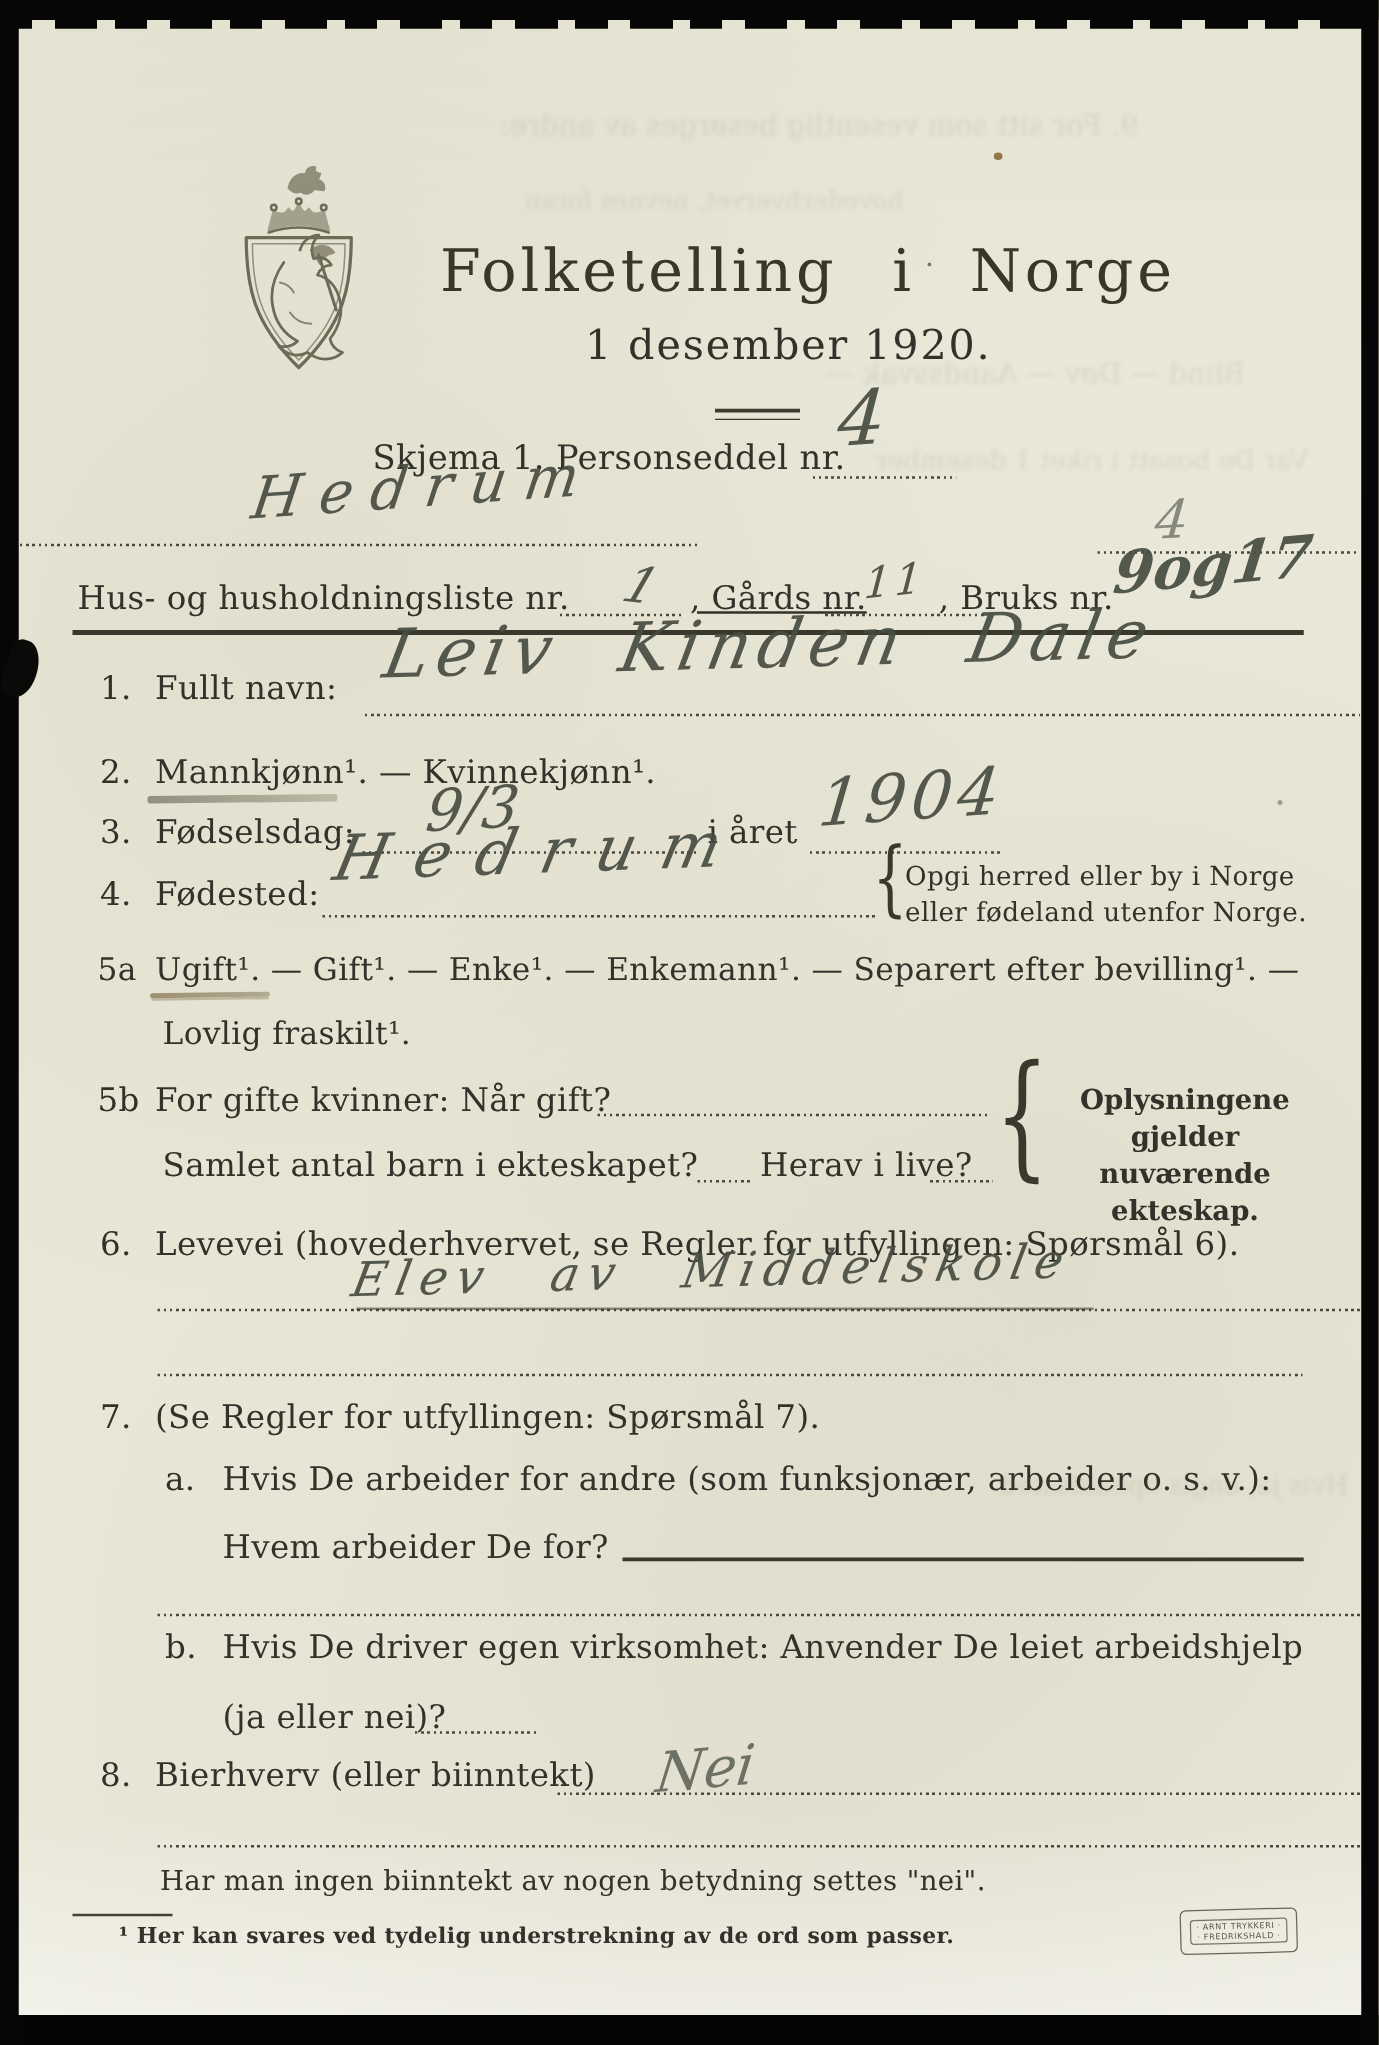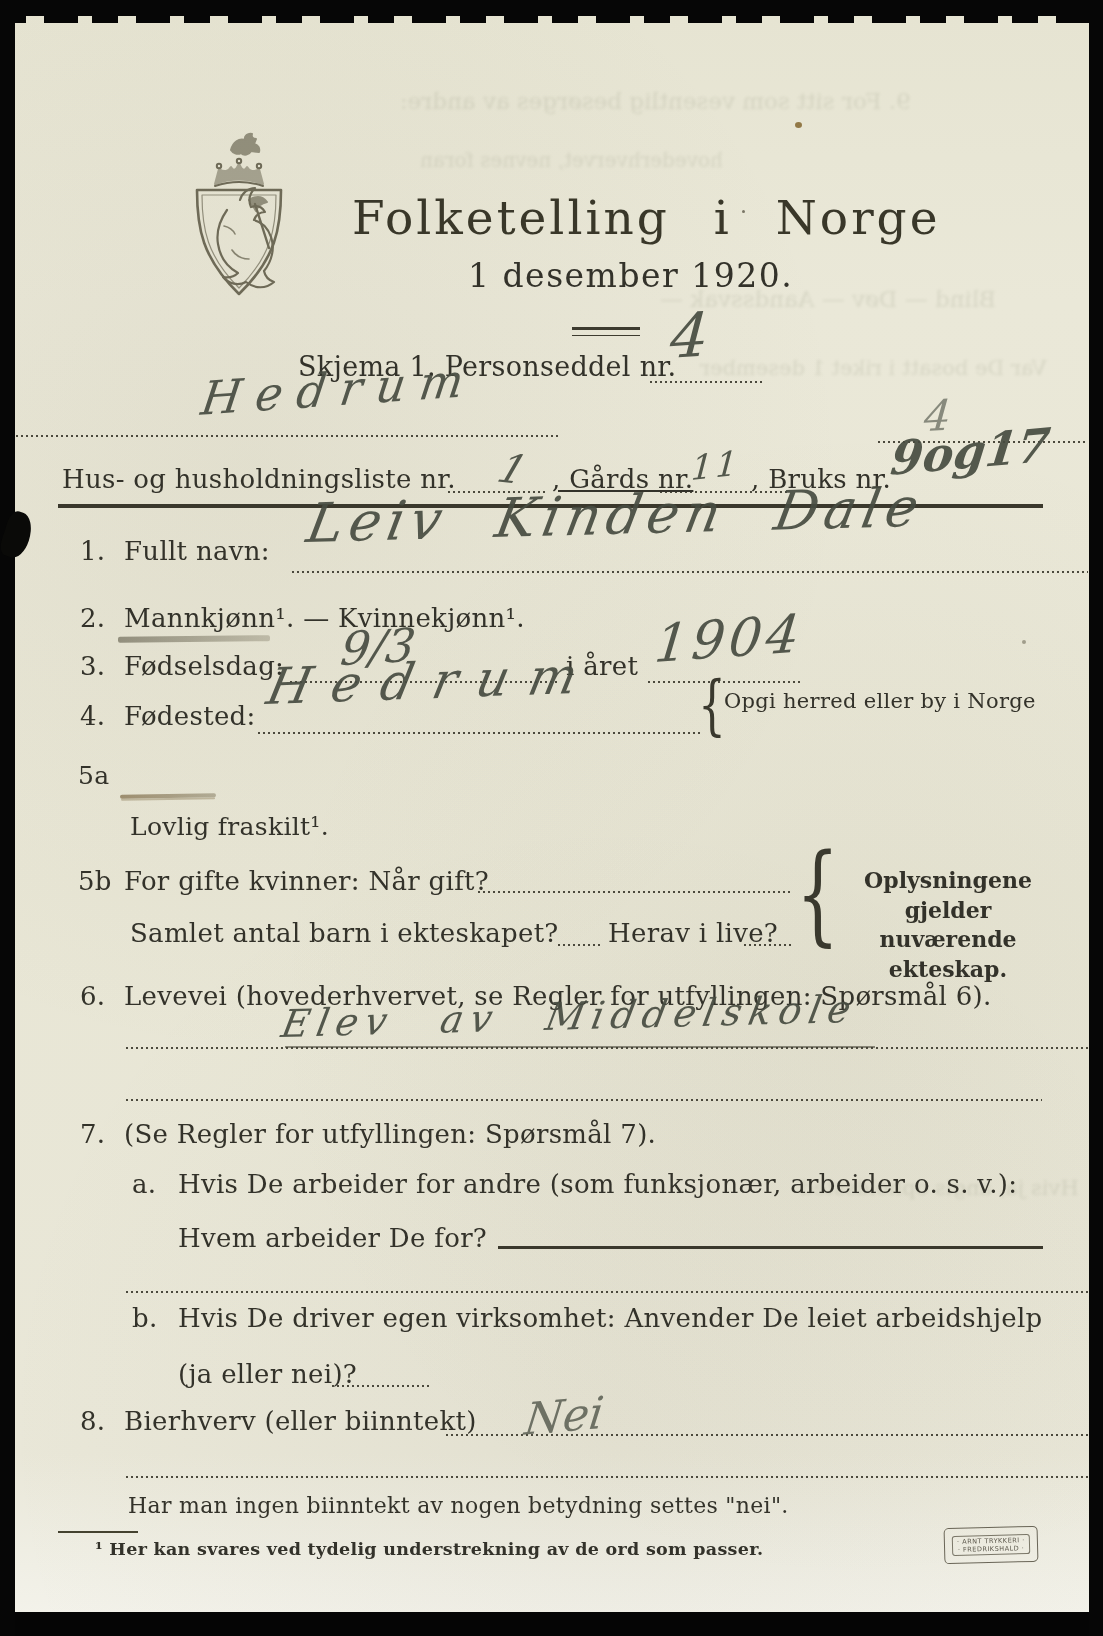--- a/index.html
+++ b/index.html
@@ -122,22 +122,24 @@
   <div class="abs print" style="left:566px;top:652px;">i året</div>
   <div class="abs dotline" style="left:648px;top:680px;width:155px;"></div>
   <div class="abs hand" style="left:652px;top:614px;font-size:52px;letter-spacing:4px;transform:rotate(-4deg) skewX(-10deg);">1904</div>
 
   <div class="abs print" style="left:80px;top:702px;">4.</div>
   <div class="abs print" style="left:124px;top:702px;">Fødested:</div>
   <div class="abs hand" style="left:262px;top:658px;font-size:50px;letter-spacing:20px;transform:rotate(-2deg) skewX(-14deg);">Hedrum</div>
   <div class="abs dotline" style="left:258px;top:731px;width:444px;"></div>
   <div class="abs brace" style="left:698px;top:682px;font-size:44px;transform:scaleY(1.5);transform-origin:center;">{</div>
   <div class="abs print small-note" style="left:724px;top:690px;">Opgi herred eller by i Norge</div>
+  <div class="abs print small-note" style="left:724px;top:719px;">eller fødeland utenfor Norge.</div>
 
   <div class="abs print" style="left:78px;top:762px;font-size:25px;">5a</div>
+  <div class="abs print" style="left:124px;top:762px;font-size:25px;">Ugift¹. — Gift¹. — Enke¹. — Enkemann¹. — Separert efter bevilling¹. —</div>
   <div class="abs pencil" style="left:120px;top:794px;width:96px;height:4px;background:linear-gradient(90deg,rgba(118,96,58,.65),rgba(100,88,58,.4));box-shadow:0 3px 0 -1px rgba(118,96,58,.35);transform:rotate(-.8deg);"></div>
   <div class="abs print" style="left:130px;top:813px;font-size:25px;">Lovlig fraskilt¹.</div>
 
   <div class="abs print" style="left:78px;top:867px;">5b</div>
   <div class="abs print" style="left:124px;top:867px;">For gifte kvinner:  Når gift?</div>
   <div class="abs dotline" style="left:478px;top:890px;width:314px;"></div>
   <div class="abs print" style="left:130px;top:919px;">Samlet antal barn i ekteskapet?</div>
   <div class="abs dotline" style="left:558px;top:943px;width:44px;"></div>
   <div class="abs print" style="left:608px;top:919px;">Herav i live?</div>
   <div class="abs dotline" style="left:744px;top:943px;width:50px;"></div>

